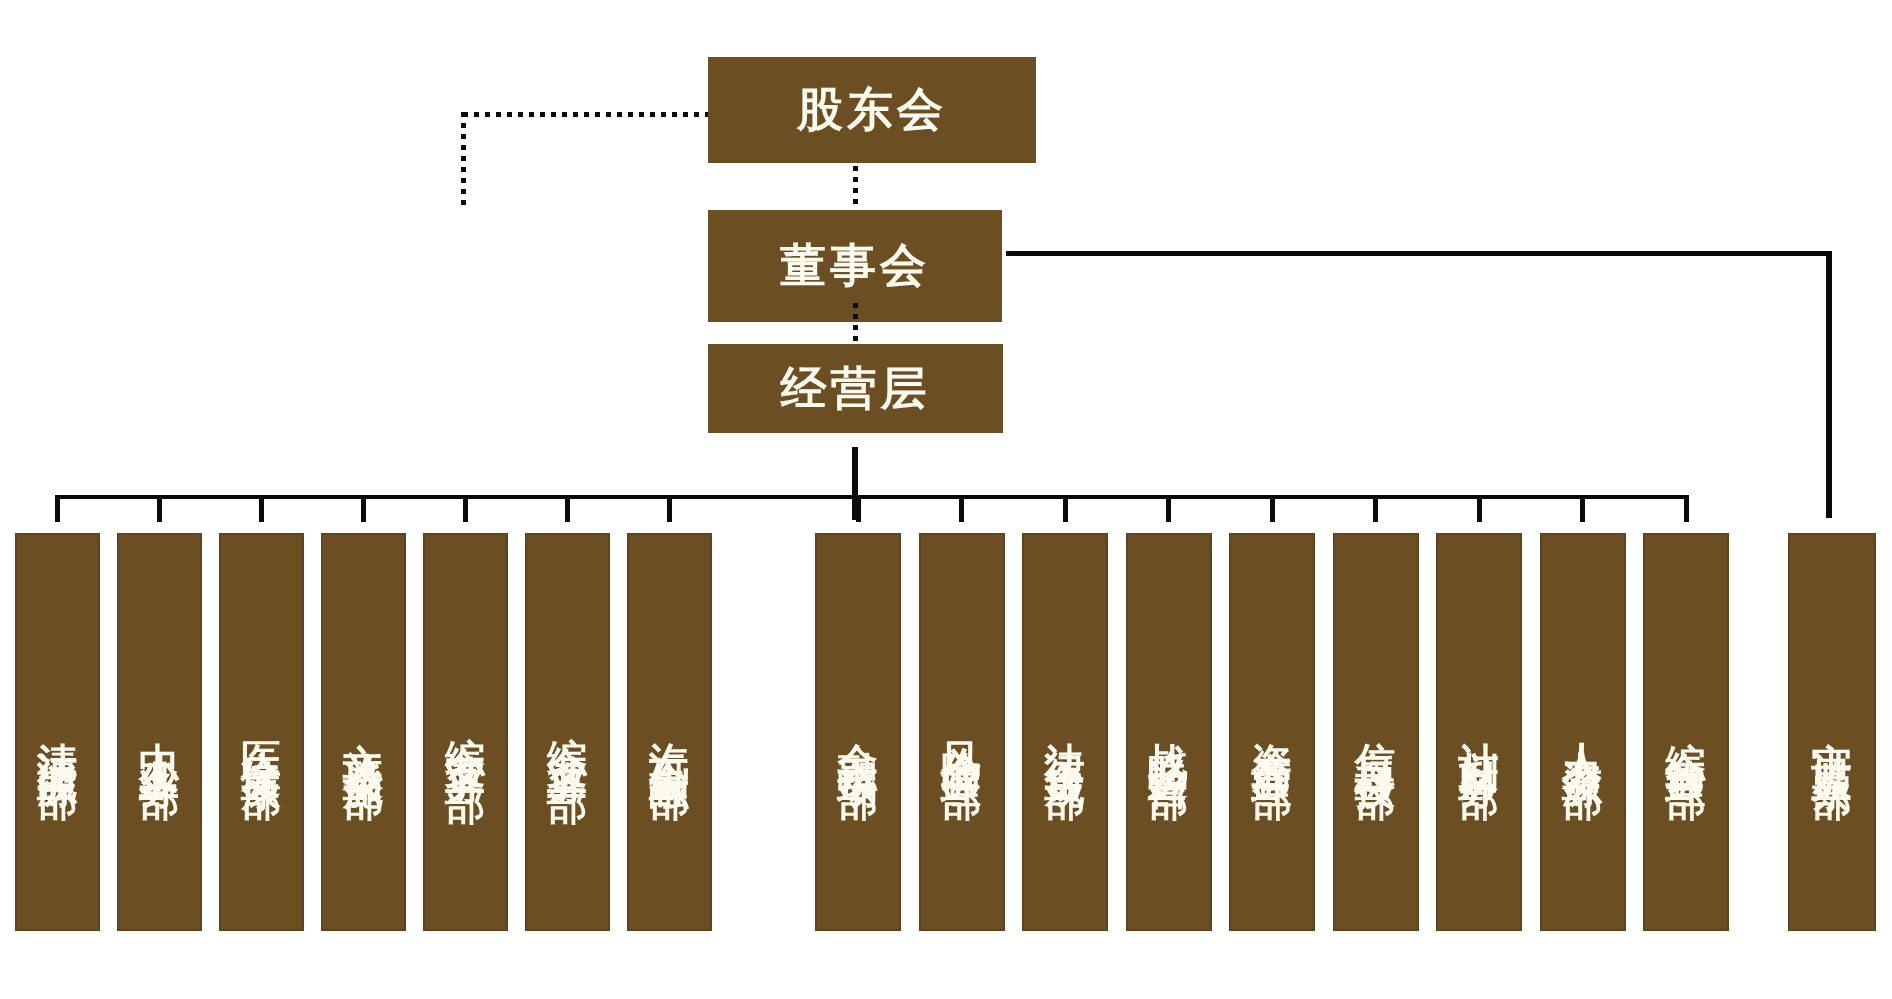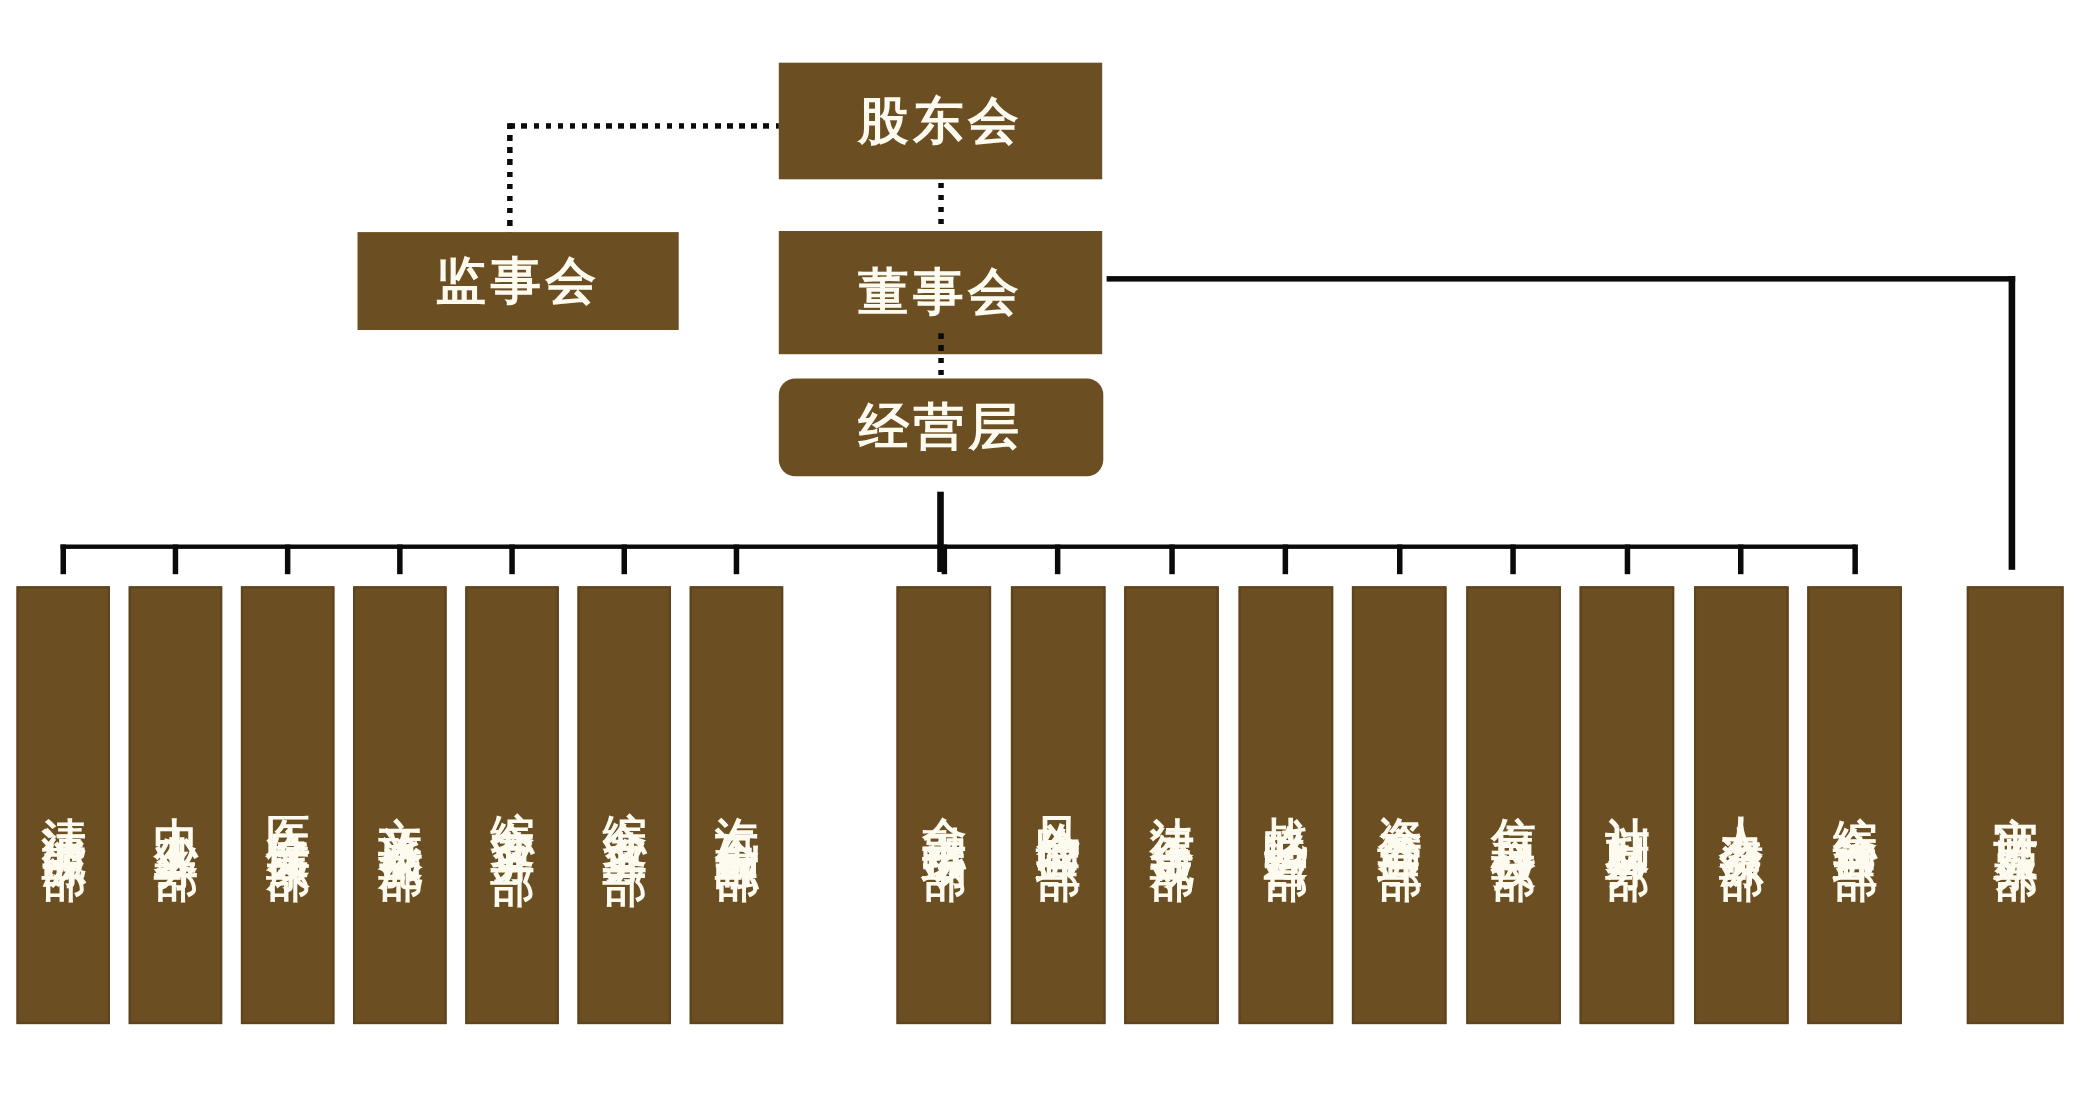--- a/index.html
+++ b/index.html
@@ -20,24 +20,24 @@
 
   
   .node{
     position:absolute;
     background:var(--box-fill);
     color:var(--text);
     display:flex;align-items:center;justify-content:center;
     font-weight:bold;font-size:46px;letter-spacing:4px;
     text-align:center;
   }
-  #node-shareholders{left:708px;top:57px;width:294px;height:106px;}
+  #node-shareholders{left:708px;top:57px;width:328px;height:106px;}
   #node-supervisors {left:325px;top:211px;width:292px;height:89px;}
   #node-board       {left:708px;top:210px;width:294px;height:112px;}
-  #node-management  {left:708px;top:344px;width:295px;height:89px;border-radius:15px;}
+  #node-management  {left:708px;top:344px;width:295px;height:89px;}
 
   
   .dot-h{
     position:absolute;height:5px;
     background:repeating-linear-gradient(to right,var(--line) 0 5px,transparent 5px 11px);
   }
   .dot-v{
     position:absolute;width:5px;
     background:repeating-linear-gradient(to bottom,var(--line) 0 5px,transparent 5px 11px);
   }
@@ -72,23 +72,20 @@
     white-space:nowrap;
   }
 </style>
 </head>
 <body>
 
 <div class="canvas">
 
   <div class="node" id="node-shareholders">
     <span>股东会</span>
-  </div>
-  <div class="node" id="node-supervisors">
-    <span>监事会</span>
   </div>
   <div class="node" id="node-board">
     <span>董事会</span>
   </div>
   <div class="node" id="node-management">
     <span>经营层</span>
   </div>
 
   <div class="dot-h" id="dot-supervisors-h"></div>
   <div class="dot-v" id="dot-supervisors-v"></div>

